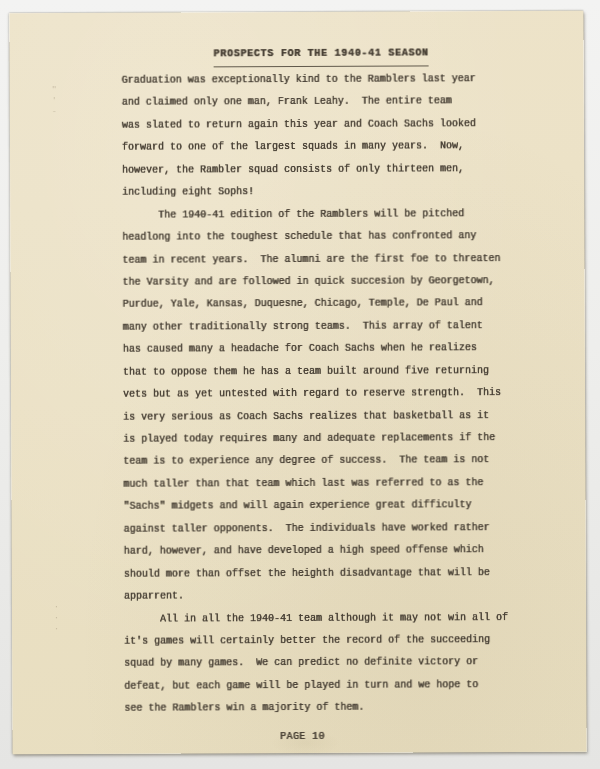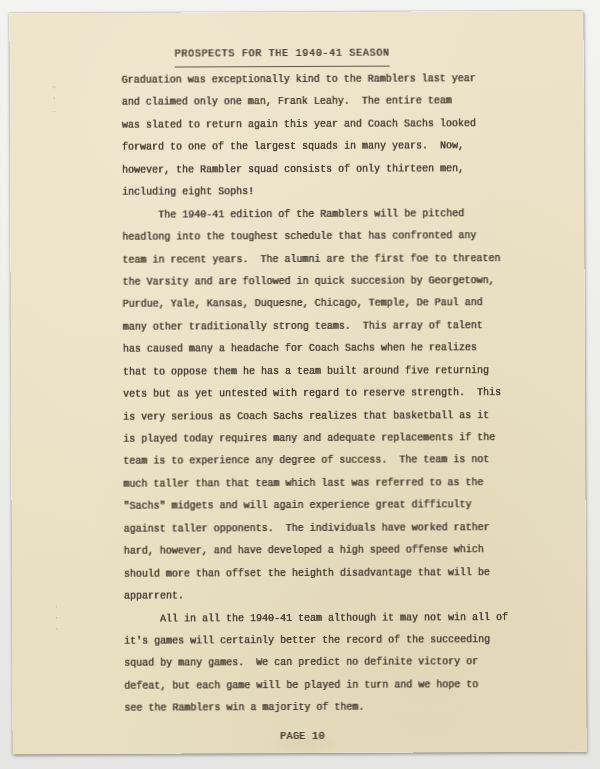--- a/index.html
+++ b/index.html
@@ -35,25 +35,26 @@
     width: 382px;
     color: var(--ink);
     font-size: 10px;
     line-height: 22.45px;
     text-shadow: 0 0 0.55px currentColor, 0.3px 0.3px 0.35px rgba(70,62,50,0.55);
     filter: blur(0.22px);
   }
   .title-row { white-space: pre; }
   .title {
     display: inline-block;
-    margin-left: 53px;
+    margin-left: 92px;
     letter-spacing: 0.72px;
     border-bottom: 1.2px solid rgba(71,63,52,0.85);
     padding-bottom: 2px;
     line-height: 20px;
+    font-weight: bold;
   }
   .body-lines { margin-top: 2px; }
   .line { white-space: pre; height: 22.45px; }
   .footer {
     margin-top: 6px;
     text-align: center;
     padding-right: 26px;
     letter-spacing: 0.4px;
   }
   .margin-mark {

